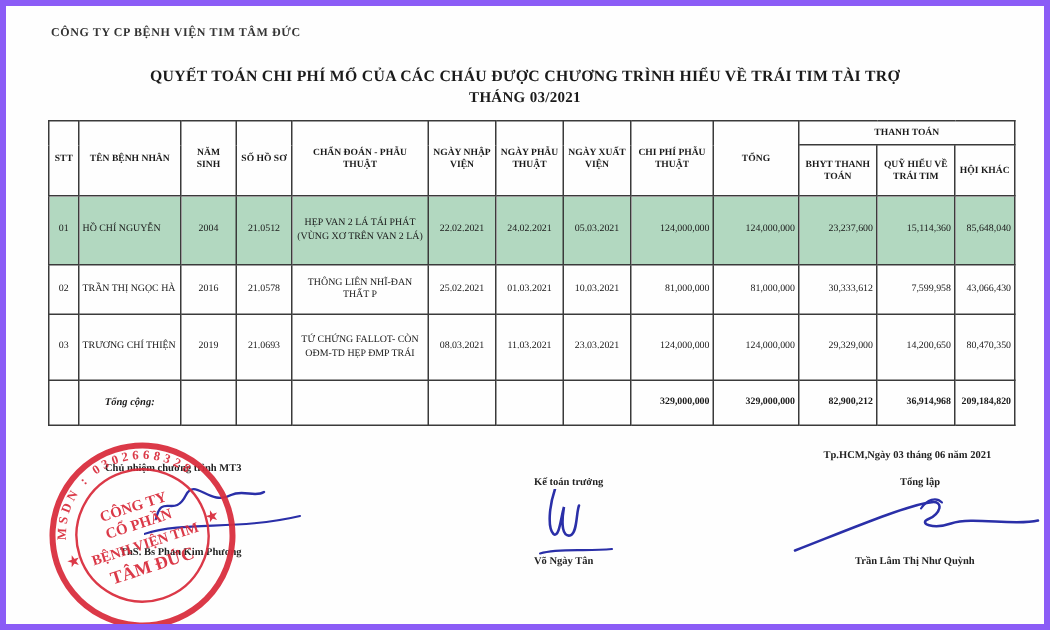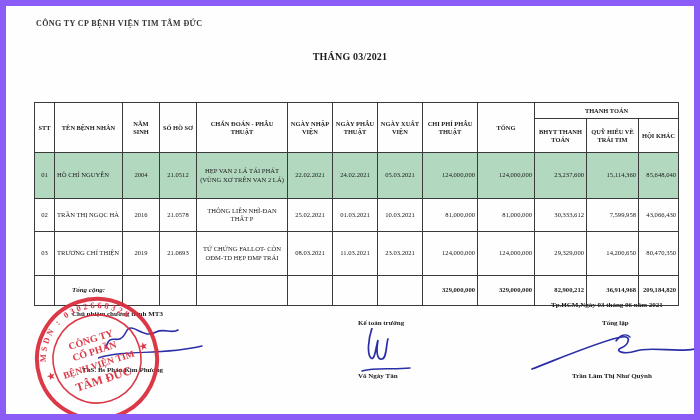--- a/index.html
+++ b/index.html
@@ -1,22 +1,22 @@
 <!DOCTYPE html>
 <html style="--hl: #b2d8c0; --stamp: #d92b3b; --sig: #2a2fa8;"><head>
 <meta charset="utf-8">
 <style>
   :root { --hl:#b2d8c0; --stamp:#d92b3b; --sig:#2a2fa8; --line:#3a3a3a; }
   html,body{margin:0;padding:0;background:#e9e9e9;}
-  .page{position:relative;width:700px;height:420px;background:#fefefe;border:6px solid #8b5cf6;
+  .page{position:relative;width:700px;height:420px;background:#fefefe;border:4px solid #8b5cf6;
         font-family:"Liberation Serif","DejaVu Serif",serif;color:#1a1a1a;overflow:hidden;box-sizing:border-box;}
   .company{position:absolute;left:30px;top:13px;font-size:8px;font-weight:bold;letter-spacing:.4px;color:#333;}
   .title{position:absolute;left:0;top:42px;width:100%;text-align:center;font-weight:bold;font-size:10.5px;letter-spacing:.2px;}
   .title .t2{margin-top:3px;font-size:10px;}
-  table.main{position:absolute;left:28px;top:96px;width:644px;border-collapse:collapse;table-layout:fixed;padding-left:25px;}
+  table.main{position:absolute;left:28px;top:76px;width:644px;border-collapse:collapse;table-layout:fixed;padding-left:25px;}
   table.main th, table.main td{border:1px solid var(--line);padding:1px 2px;overflow:hidden;}
   table.main th{font-size:6.4px;font-weight:bold;text-align:center;vertical-align:middle;line-height:1.25;}
   table.main td{font-size:6.6px;vertical-align:middle;line-height:1.25;}
   tr.h1{height:16px;} tr.h2{height:34px;}
   tr.r0{height:46px;} tr.r1{height:33px;} tr.r2{height:44px;} tr.total{height:30px;}
   td.c{text-align:center;} td.num{text-align:right;padding-right:3px;}
   td.name{padding-left:3px;}
   tr.hl td{background:var(--hl);}
   tr.total td{font-weight:bold;}
   tr.total td.label{font-style:italic;text-align:center;font-size:7px;}
@@ -27,20 +27,21 @@
   .stamp text{font-family:"Liberation Serif","DejaVu Serif",serif;font-weight:bold;}
 </style>
 </head>
 <body>
 
 <div class="page">
 
   <div class="company">CÔNG TY CP BỆNH VIỆN TIM TÂM ĐỨC</div>
 
   <div class="title">
+    <div>QUYẾT TOÁN CHI PHÍ MỔ CỦA CÁC CHÁU ĐƯỢC CHƯƠNG TRÌNH HIỂU VỀ TRÁI TIM TÀI TRỢ</div>
     <div class="t2">THÁNG 03/2021</div>
   </div>
 
   <table class="main">
     <colgroup>
       <col style="width:20px">
         <col style="width:68px">
         <col style="width:37px">
         <col style="width:37px">
       <col style="width:91px">

